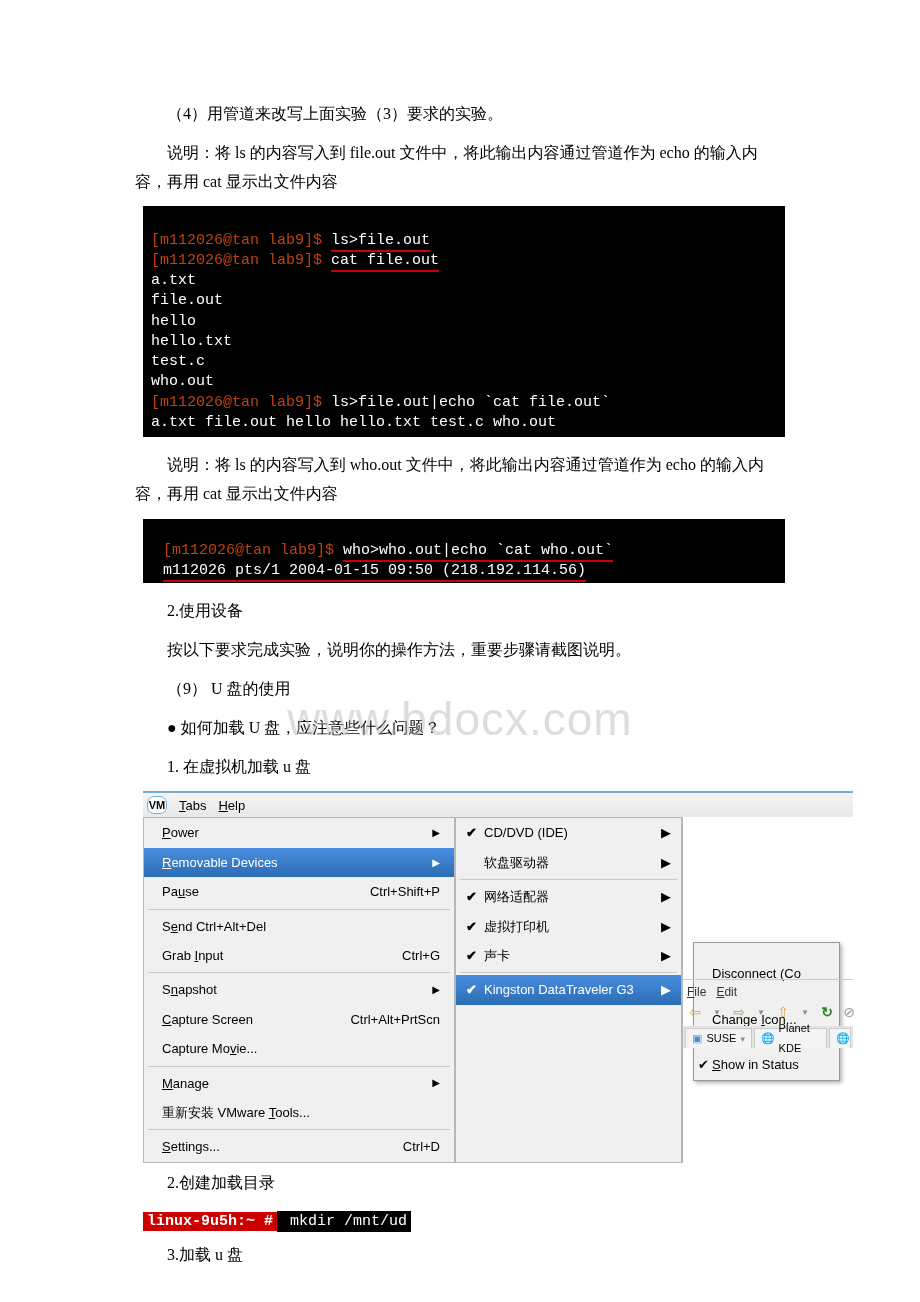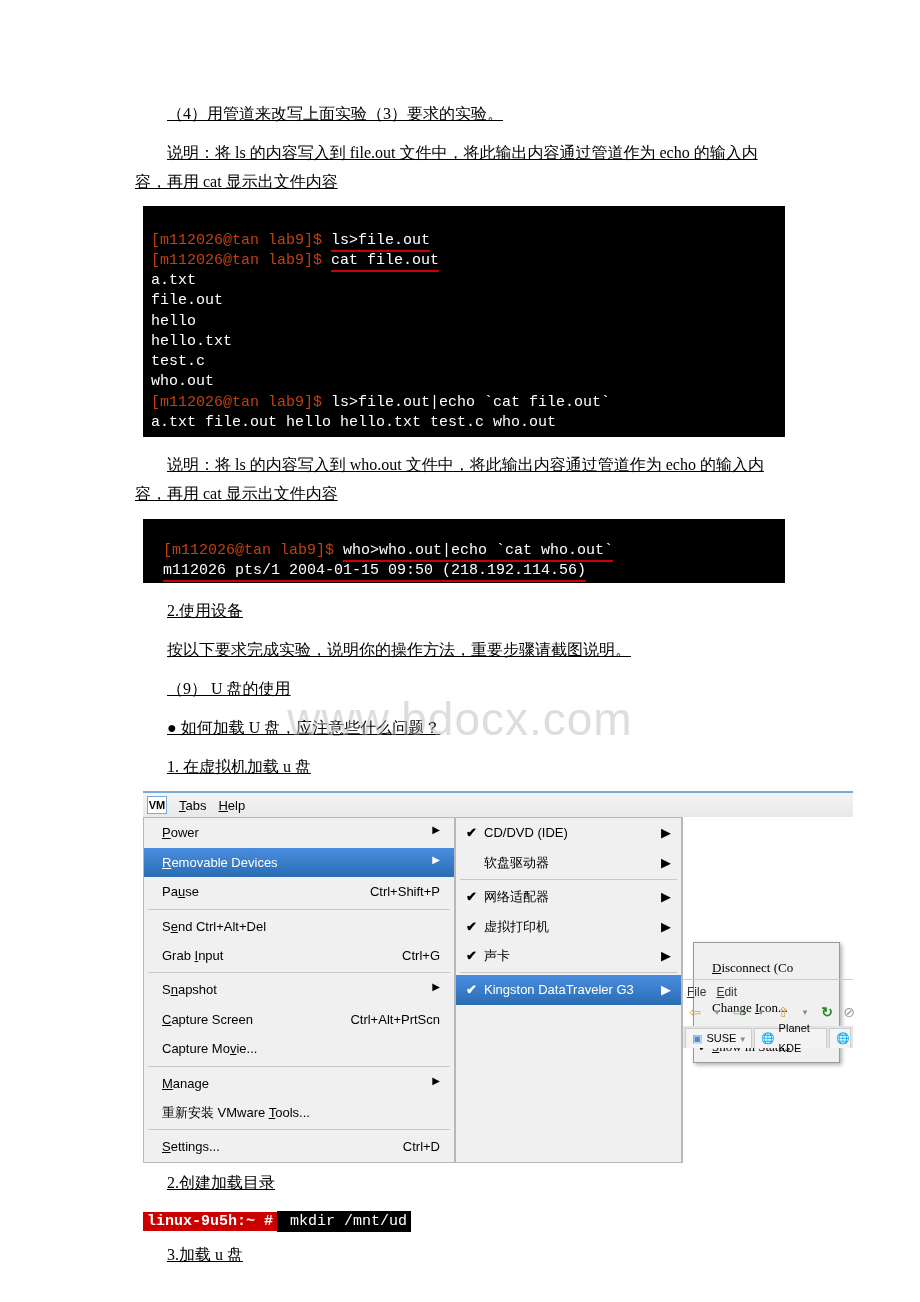--- a/index.html
+++ b/index.html
@@ -13,21 +13,20 @@
     padding: 100px 135px 40px 135px;
     font-size: 16px;
     line-height: 1.8;
     color: #000;
   }
   .para {
     margin: 0 0 10px 0;
   }
   .indent {
     text-indent: 2em;
-    text-decoration: underline;
   }
   .terminal {
     background: #000;
     color: #fff;
     font-family: "Courier New", monospace;
     font-size: 15px;
     line-height: 1.35;
     padding: 4px 8px;
     margin: 8px 0 14px 8px;
     white-space: pre;
@@ -75,34 +74,35 @@
     display:inline-block;
     width:18px;height:16px;
     background:#fff;
     border:1px solid #7aaad4;
     color:#2a6db2;
     font-weight:bold;
     font-size:11px;
     text-align:center;
     line-height:16px;
   }
-  .vm-menubar span { color:#000; }
+  .vm-menubar span { color:#000;border-radius:7px; }
   .vm-menubar .ul { text-decoration: underline; }
   .vm-body {
     display:flex;
     background:#f0f0f0;
   }
   .vm-left {
     width:310px;
     background:#f0f0f0;
     border:1px solid #b8b8b8;
   }
   .vm-item {
     display:flex;
     justify-content:space-between;
+    align-items:center;
     padding:3px 14px 3px 18px;
     position:relative;
   }
   .vm-item.sel {
     background: linear-gradient(#4a8de0,#2a6db2);
     color:#fff;
   }
   .vm-item .arrow {
     font-size:10px;
   }
@@ -143,23 +143,22 @@
   .vm-context {
     position:absolute;
     top:125px;
     left:10px;
     background:#f0f0f0;
     border:1px solid #999;
     width:145px;
     box-shadow:2px 2px 4px rgba(0,0,0,0.3);
   }
   .vm-context .vm-ctx-item {
-    padding:13px 10px 3px 18px;
-    position:relative;
-    font-family:Liberation Serif, serif;
+    padding:19px 10px 3px 18px;
+    position:relative;
   }
   .vm-context .chk{position:absolute;left:4px;}
   .vm-topbar {
     position:absolute;
     top:162px;
     left:0;
     right:0;
     height:50px;
     border-top:1px solid #ccc;
   }

